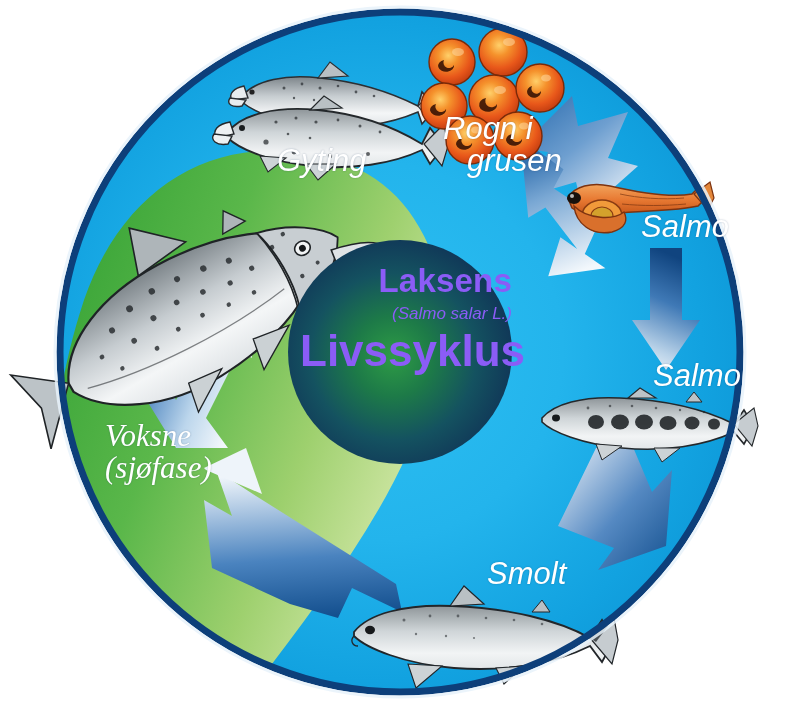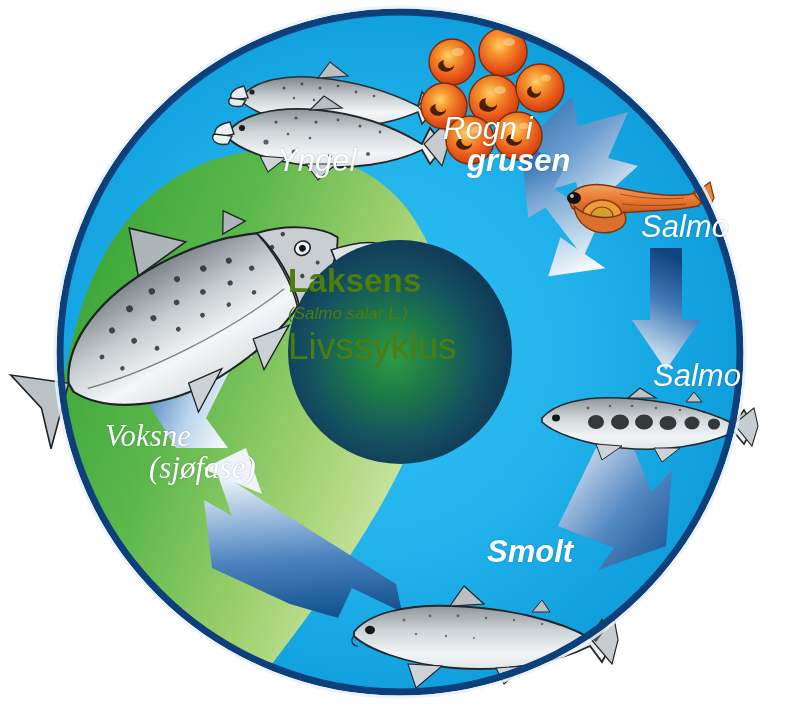--- a/index.html
+++ b/index.html
@@ -40,54 +40,54 @@
     line-height: 1.04;
     white-space: pre;
     text-shadow: 0 0 2px rgba(0,40,80,0.30);
     user-select: none;
   }
   .label.big   { font-size: 31px; }
   .label.med   { font-size: 31px; font-family: Liberation Serif, serif; }
 
   #label-gyting   { left: 277px; top: 145px; }
   #label-rogn     { left: 443px; top: 113px; }
-  #label-rogn .l2 { display: block; padding-left: 24px; font-weight: bold; }
+  #label-rogn .l2 { display: block; padding-left: 24px; }
   #label-yngel    { left: 641px; top: 211px; }
   #label-parr     { left: 653px; top: 360px; }
-  #label-smolt    { left: 487px; top: 536px; font-weight: bold; }
+  #label-smolt    { left: 487px; top: 558px; }
   #label-voksne   { left: 105px; top: 420px; }
-  #label-voksne .l2 { display: block; margin-left: 44px; }
+  #label-voksne .l2 { display: block; }
 
   
   #center-title {
     position: absolute;
-    left: 288px;
+    left: 300px;
     top: 262px;
     width: 212px;
-    text-align: left;
-    color: #4d7c0f;
+    text-align: right;
+    color: #8b5cf6;
     user-select: none;
   }
   #center-title .t1 {
     display: block;
     font-size: 33px;
     font-weight: bold;
     letter-spacing: 0.2px;
     line-height: 1.18;
   }
   #center-title .t2 {
     display: block;
     font-size: 17px;
     font-style: italic;
     line-height: 1.5;
   }
   #center-title .t3 {
     display: block;
-    font-size: 37px;
-    font-weight: normal;
+    font-size: 44px;
+    font-weight: bold;
     line-height: 1.12;
   }
 </style>
 </head>
 <body>
 
 <div id="diagram-root">
 
   <svg class="stage" viewBox="0 0 800 707" xmlns="http://www.w3.org/2000/svg">
     <defs>
@@ -434,21 +434,21 @@
         <path d="M 20,100 C 80,116 170,122 240,112" fill="none" stroke="#1f2326" stroke-width="1.2" opacity="0.55"></path>
       </g>
 
       <circle cx="400" cy="352" r="112" fill="url(#coreGrad)"></circle>
 
       <circle cx="400" cy="352" r="340" fill="none" stroke="#0d3f7a" stroke-width="7"></circle>
       <circle cx="400" cy="352" r="345" fill="none" stroke="#e8f2fa" stroke-width="3" opacity="0.85"></circle>
     </g>
   </svg>
 
-  <div class="label big" id="label-gyting">Yngel</div>
+  <div class="label big" id="label-gyting">Gyting</div>
 
   <div class="label big" id="label-rogn"><span class="l1">Rogn i</span><span class="l2">grusen</span></div>
 
   <div class="label big" id="label-yngel">Salmo</div>
 
   <div class="label big" id="label-parr">Salmo</div>
 
   <div class="label big" id="label-smolt">Smolt</div>
 
   <div class="label med" id="label-voksne"><span class="l1">Voksne</span><span class="l2">(sjøfase)</span></div>

